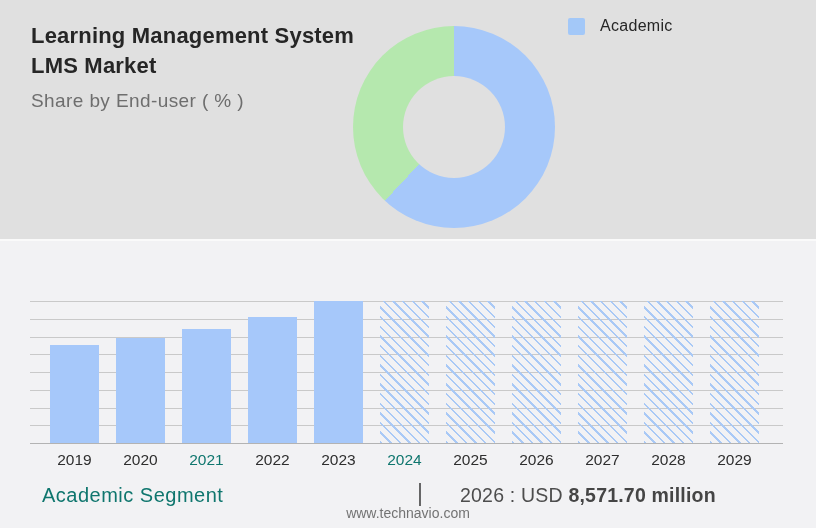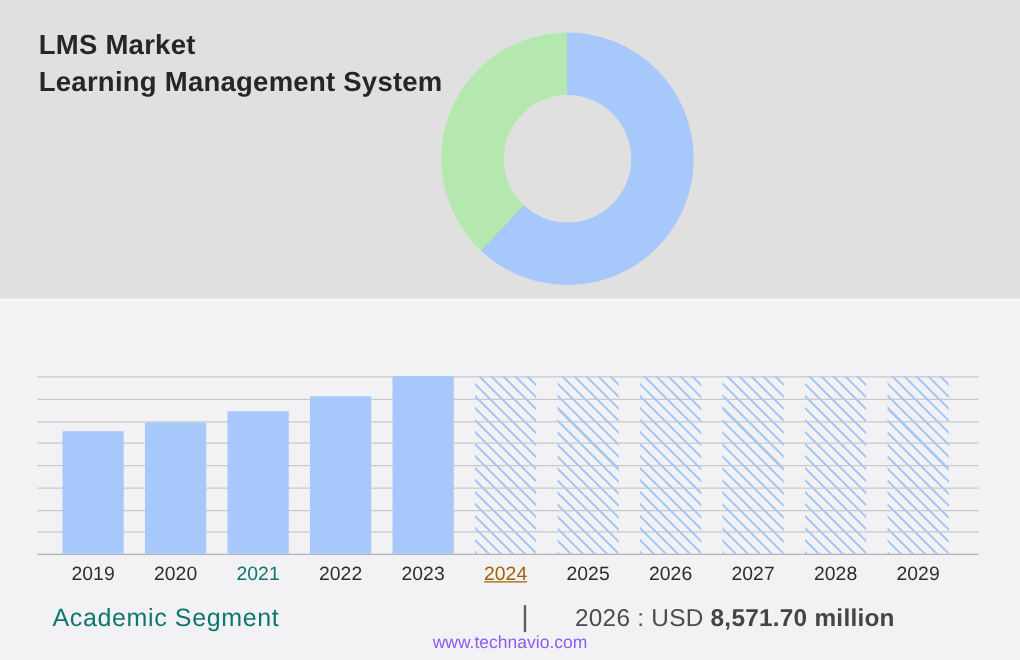--- a/index.html
+++ b/index.html
@@ -26,39 +26,44 @@
   .plot{position:absolute;left:30px;top:60px;width:753px;height:142px;}
   .gridline{position:absolute;left:0;width:100%;height:0;border-top:1px solid #c9c9c9;}
   .gridline.baseline{border-top-color:#b3b3b3;}
   .bar{position:absolute;bottom:0;}
   .tick-label{position:absolute;top:150px;width:66px;text-align:center;font-size:15.5px;color:#2e2e2e;}
   
   .footer-seg{position:absolute;left:42px;top:243px;font-size:20px;color:#0f766e;letter-spacing:.5px;}
   .footer-sep{position:absolute;left:417px;top:239px;font-size:23px;color:#5c5c5c;font-weight:300;}
   .footer-val{position:absolute;left:460px;top:243px;font-size:19.5px;color:#4d4d4d;letter-spacing:.2px;}
   .footer-val b{font-weight:700;color:#454545;}
-  .website{position:absolute;left:0;top:264px;width:816px;text-align:center;font-size:14px;color:#8b5cf6;}
+  .website{position:absolute;left:0;top:264px;width:816px;text-align:center;font-size:14px;color:#737373;}
 </style>
 </head>
 <body>
 
 <div class="stage">
 
   <section class="top-panel">
 
     <div class="title-block">
+      <div class="title-line">Learning Management System</div>
       <div class="title-line">LMS Market</div>
-      <div class="title-line">Learning Management System</div>
+      <div class="subtitle">Share by End-user ( % )</div>
     </div>
 
     <div class="donut" id="donut" style="background: conic-gradient(rgb(166, 200, 250) 0deg, rgb(166, 200, 250) 62%, rgb(181, 232, 174) 62%, rgb(181, 232, 174) 100%);">
       <div class="donut-hole" id="donut-hole" style="background: rgb(224, 224, 224);"></div>
     </div>
 
     <div class="legend">
+      <div class="legend-row">
+        <span class="legend-swatch" id="sw-0" style="background: rgb(163, 200, 248);"></span>
+        <span class="legend-label">Academic</span>
+      </div>
     </div>
 
   </section>
 
   <section class="bottom-panel">
 
     <div class="plot" id="plot">
         <div class="gridline" style="top: 0px; border-top-color: rgb(201, 201, 201);"></div>
         <div class="gridline" style="top: 17.75px; border-top-color: rgb(201, 201, 201);"></div>
         <div class="gridline" style="top: 35.5px; border-top-color: rgb(201, 201, 201);"></div>
@@ -72,21 +77,21 @@
         <div class="tick-label" style="left: 11.5px; color: rgb(46, 46, 46);">2019</div>
         <div class="bar" style="left: 86px; width: 49px; height: 105px; background: rgb(166, 200, 250);"></div>
         <div class="tick-label" style="left: 77.5px; color: rgb(46, 46, 46);">2020</div>
         <div class="bar" style="left: 152px; width: 49px; height: 114px; background: rgb(166, 200, 250);"></div>
         <div class="tick-label" style="left: 143.5px; color: #0f766e;">2021</div>
         <div class="bar" style="left: 218px; width: 49px; height: 126px; background: rgb(166, 200, 250);"></div>
         <div class="tick-label" style="left: 209.5px; color: rgb(46, 46, 46);">2022</div>
         <div class="bar" style="left: 284px; width: 49px; height: 142px; background: rgb(166, 200, 250);"></div>
         <div class="tick-label" style="left: 275.5px; color: rgb(46, 46, 46);">2023</div>
         <div class="bar" style="left: 350px; width: 49px; height: 142px; background: repeating-linear-gradient(45deg, rgb(169, 201, 246) 0px, rgb(169, 201, 246) 1.7px, transparent 1.7px, transparent 6.8px);"></div>
-        <div class="tick-label" style="left: 341.5px; color: #a16207; text-decoration: underline;">2024</div>
+        <div class="tick-label" style="left: 341.5px; color: #0f766e;">2024</div>
         <div class="bar" style="left: 416px; width: 49px; height: 142px; background: repeating-linear-gradient(45deg, rgb(169, 201, 246) 0px, rgb(169, 201, 246) 1.7px, transparent 1.7px, transparent 6.8px);"></div>
         <div class="tick-label" style="left: 407.5px; color: rgb(46, 46, 46);">2025</div>
         <div class="bar" style="left: 482px; width: 49px; height: 142px; background: repeating-linear-gradient(45deg, rgb(169, 201, 246) 0px, rgb(169, 201, 246) 1.7px, transparent 1.7px, transparent 6.8px);"></div>
         <div class="tick-label" style="left: 473.5px; color: rgb(46, 46, 46);">2026</div>
         <div class="bar" style="left: 548px; width: 49px; height: 142px; background: repeating-linear-gradient(45deg, rgb(169, 201, 246) 0px, rgb(169, 201, 246) 1.7px, transparent 1.7px, transparent 6.8px);"></div>
         <div class="tick-label" style="left: 539.5px; color: rgb(46, 46, 46);">2027</div>
         <div class="bar" style="left: 614px; width: 49px; height: 142px; background: repeating-linear-gradient(45deg, rgb(169, 201, 246) 0px, rgb(169, 201, 246) 1.7px, transparent 1.7px, transparent 6.8px);"></div>
         <div class="tick-label" style="left: 605.5px; color: rgb(46, 46, 46);">2028</div>
         <div class="bar" style="left: 680px; width: 49px; height: 142px; background: repeating-linear-gradient(45deg, rgb(169, 201, 246) 0px, rgb(169, 201, 246) 1.7px, transparent 1.7px, transparent 6.8px);"></div>
         <div class="tick-label" style="left: 671.5px; color: rgb(46, 46, 46);">2029</div>

